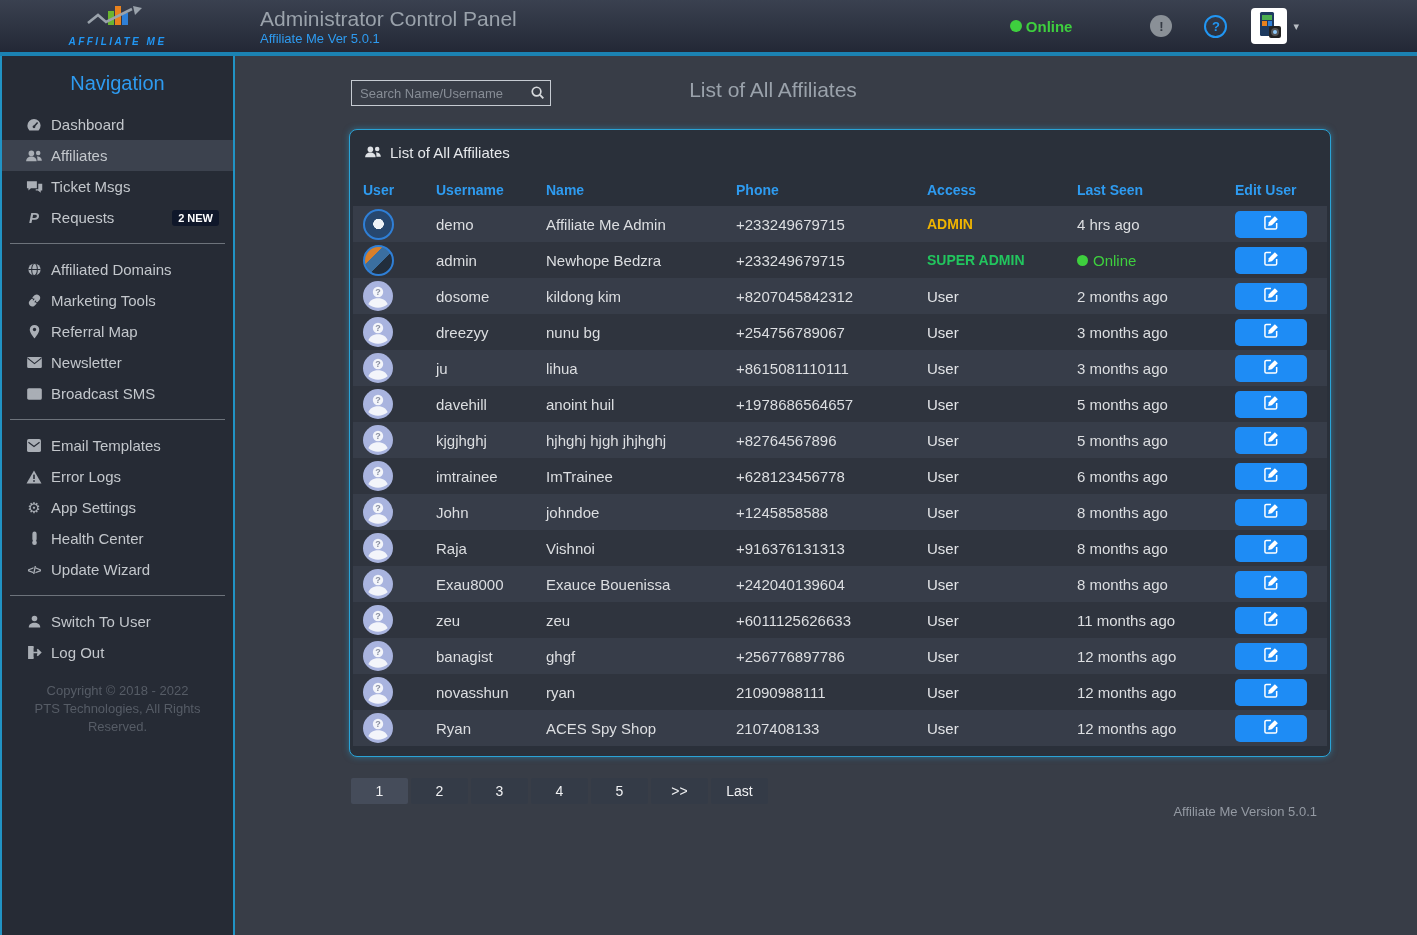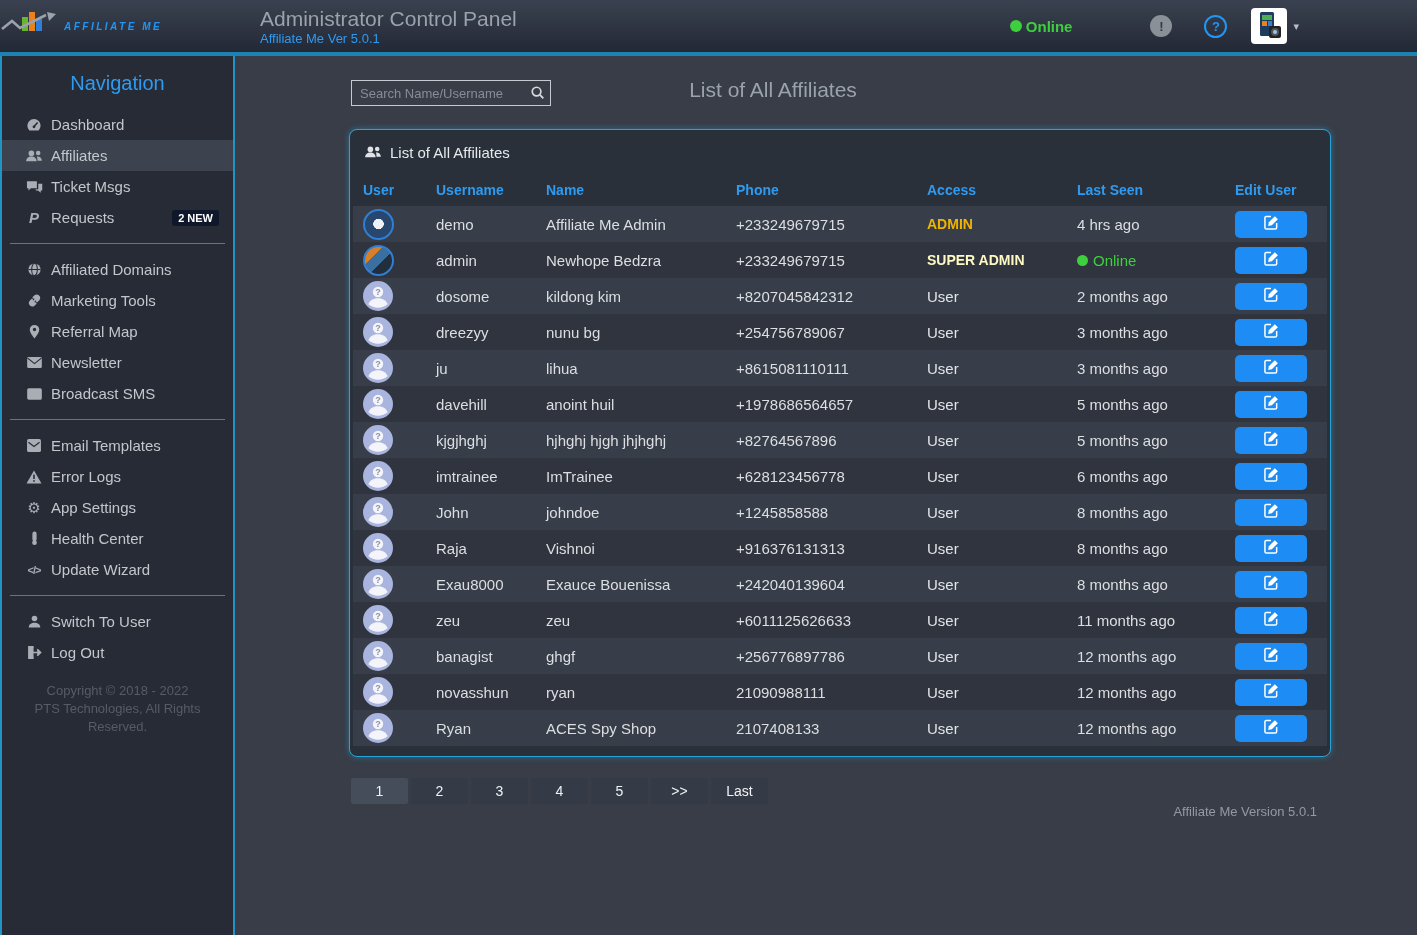--- a/index.html
+++ b/index.html
@@ -2,21 +2,21 @@
 <html><head>
 <meta charset="utf-8">
 <style>
   html,body{margin:0;padding:0;background:#383d47;font-family:"Liberation Sans",sans-serif;}
   .page{position:relative;width:1417px;height:935px;overflow:hidden;background:#383d47;}
 
   
   header{position:absolute;top:0;left:0;width:1417px;height:52px;
     background:linear-gradient(#3a4150,#232836);border-bottom:4px solid #1b82b2;
     display:flex;align-items:center;z-index:5;}
-  .brand{width:235px;display:flex;flex-direction:row;align-items:center;justify-content:flex-start;}
+  .brand{width:235px;display:flex;flex-direction:column;align-items:center;justify-content:flex-start;}
   .brand-text{color:#2196f3;font-size:10px;font-weight:bold;font-style:italic;letter-spacing:2.5px;text-transform:uppercase;margin-top:1px;}
   .app-title{margin-left:16px;color:#9aa2ab;font-size:21px;display:flex;align-items:baseline;flex-direction:column;}
   .app-title .ver{color:#2e9bf0;font-size:13px;margin-left:9px;}
   .header-right{margin-left:auto;display:flex;align-items:center;padding-right:118px;}
   .online{display:flex;align-items:center;color:#3ecf3e;font-size:15px;font-weight:bold;margin-right:78px;}
   .online .dot{width:12px;height:12px;border-radius:50%;background:#3ecf3e;margin-right:4px;}
   .hicon{width:22px;height:22px;border-radius:50%;display:flex;align-items:center;justify-content:center;
     font-weight:bold;font-size:13px;cursor:pointer;}
   .hicon.alert{background:#8a9097;color:#343a44;margin-right:32px;}
   .hicon.help{border:2px solid #2196f3;color:#2196f3;width:19px;height:19px;margin-right:24px;}
@@ -323,21 +323,21 @@
                 </button>
               </div>
             </div>
             <div class="tr">
               <div>
                 <div class="avatar photo p2"></div>
               </div>
               <div>admin</div>
               <div>Newhope Bedzra</div>
               <div>+233249679715</div>
-              <div class="access-cell" style="color: #fef9c3;">SUPER ADMIN</div>
+              <div class="access-cell" style="color: #22c55e;">SUPER ADMIN</div>
               <div class="lastseen-online">
                 <span class="dot"></span>
                 <span>Online</span>
               </div>
               <div>
                 <button class="edit-btn">
                   <span><svg width="15" height="15" viewBox="0 0 16 16">
                       <path d="M13.5 8.6v4.9a1.5 1.5 0 0 1-1.5 1.5H2.5A1.5 1.5 0 0 1 1 13.5V3a1.5 1.5 0 0 1 1.5-1.5H7.4" fill="none" stroke="#fff" stroke-width="1.6"></path>
                       <path d="M11.6 1.2l3.2 3.2-6.4 6.4-4 .8.8-4z" fill="#fff"></path>
                     </svg></span>

